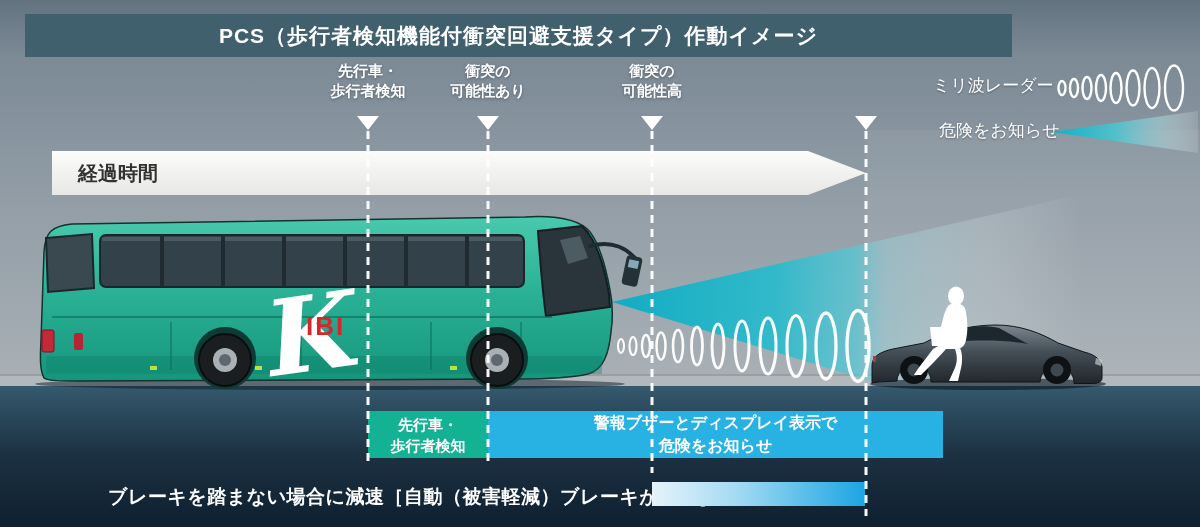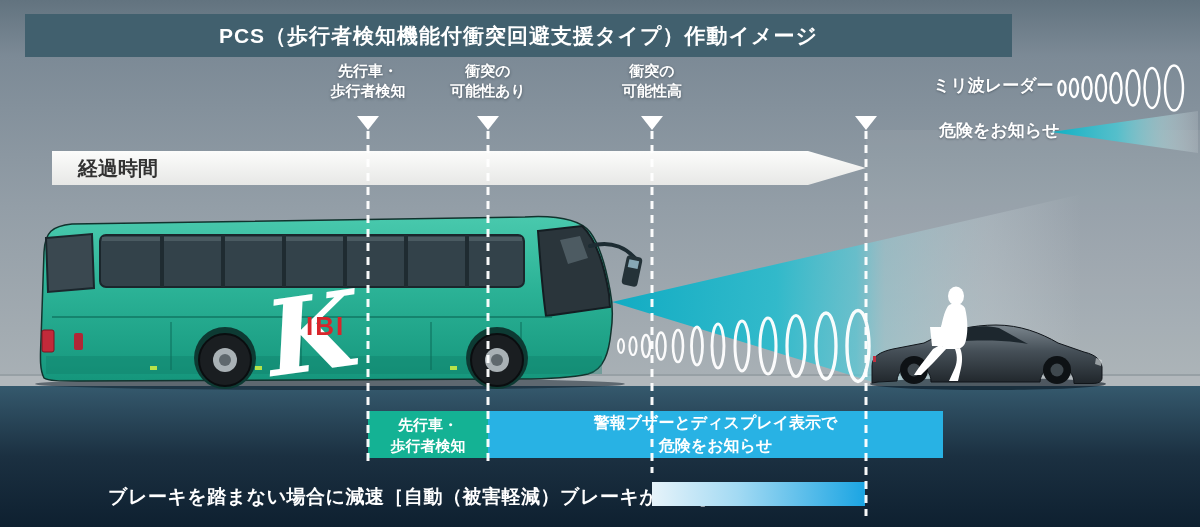--- a/index.html
+++ b/index.html
@@ -17,27 +17,27 @@
   .marker-tri{position:absolute;top:116px;width:0;height:0;transform:translateX(-50%);
     border-left:11px solid transparent;border-right:11px solid transparent;
     border-top:14px solid #fff;z-index:4;}
   .dash-line{position:absolute;width:3px;transform:translateX(-50%);opacity:.97;z-index:3;
     background:repeating-linear-gradient(to bottom,#fff 0 8px,transparent 8px 14px);}
   #dash1{left:368px;top:131px;height:331px}
   #dash2{left:488px;top:131px;height:331px}
   #dash3{left:652px;top:131px;height:342px}
   #dash4{left:866px;top:131px;height:385px}
 
-  .elapsed-arrow{position:absolute;left:52px;top:151px;width:814px;height:34px;
+  .elapsed-arrow{position:absolute;left:52px;top:151px;width:814px;height:44px;
     background:linear-gradient(180deg,#fcfcfb,#e7e8e6);
     clip-path:polygon(0 0,756px 0,100% 50%,756px 100%,0 100%);
     display:flex;align-items:center;z-index:2;}
   .elapsed-arrow span{padding-left:26px;font-size:20px;font-weight:bold;color:#323232;}
 
-  .legend-label{position:absolute;color:#fff;font-size:17px;font-weight:bold;z-index:4;
+  .legend-label{position:absolute;color:#fff;font-size:17px;font-weight:normal;z-index:4;
     text-shadow:0 1px 2px rgba(20,30,40,.4);}
   #radar-label{left:933px;top:74px}
   #camera-label{left:939px;top:119px}
   .legend-icon{position:absolute;z-index:4;}
   #radar-rings{left:1054px;top:64px}
   #camera-cone{left:1048px;top:108px}
 
   .phase-box{position:absolute;top:411px;height:47px;display:flex;align-items:center;
     justify-content:center;text-align:center;color:#fff;font-weight:bold;
     white-space:pre-line;line-height:1.4;z-index:2;}

